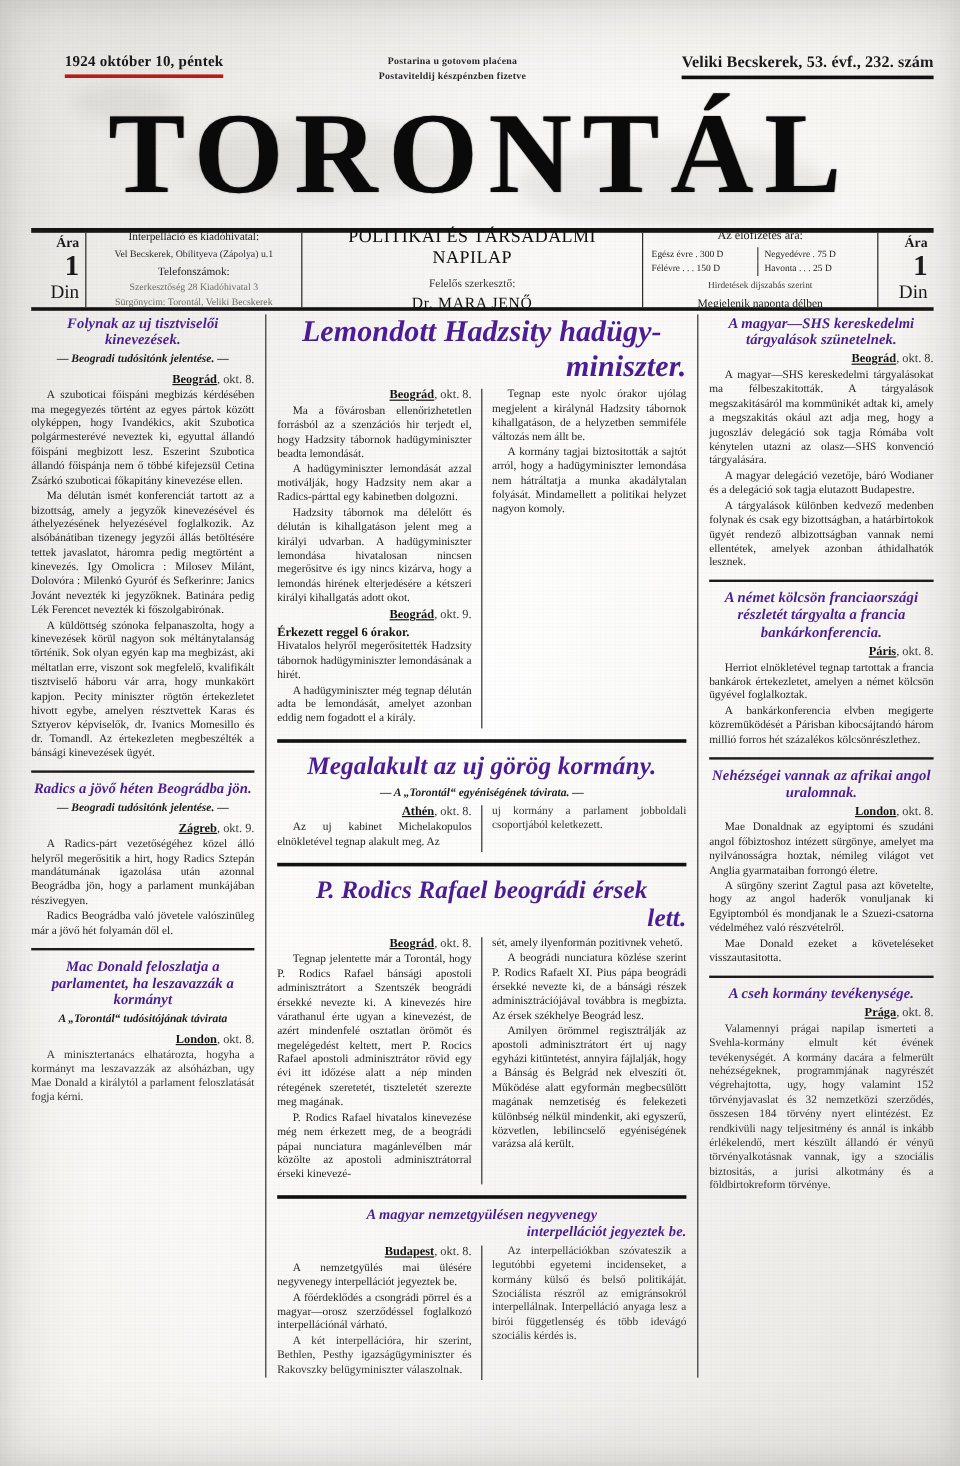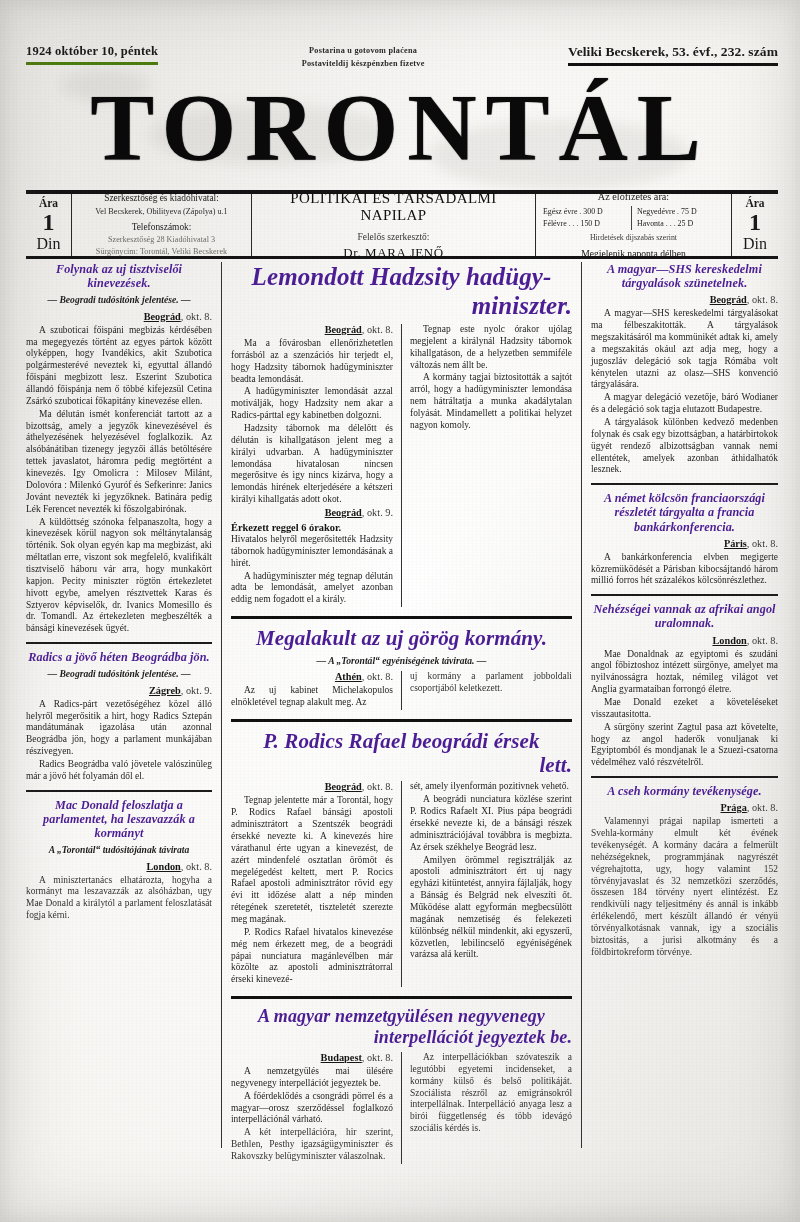--- a/index.html
+++ b/index.html
@@ -56,22 +56,23 @@
     top: 44px; left: 26px; right: 22px;
     display: flex;
     align-items: flex-start;
     justify-content: space-between;
     filter: blur(.18px);
   }
   .dateline {
     font-weight: bold;
     font-size: 12.5px;
     letter-spacing: .2px;
-    border-bottom: 3px solid #4d7c0f;
+    border-bottom: 3px solid #b91c1c;
     padding-bottom: 3px;
+    margin-left: 28px;
   }
   .postage {
     text-align: center;
     font-size: 8.2px;
     line-height: 1.55;
     letter-spacing: .25px;
     font-weight: bold;
     color: #2a2a2a;
     margin-top: 1px;
   }
@@ -120,21 +121,21 @@
   .ib-cell {
     display: flex;
     flex-direction: column;
     justify-content: center;
     padding: 2px 5px;
     box-sizing: border-box;
   }
   .ib-sep { border-right: 1.6px solid #2a2a2a; }
   .ib-price {
     width: 46px;
-    text-align: center;
+    text-align: right;
     line-height: 1.05;
   }
   .ib-price .p-top { font-size: 11.5px; font-weight: bold; }
   .ib-price .p-num { font-size: 24px; font-weight: bold; line-height: 1.05; margin: 1px 0; }
   .ib-price .p-cur { font-size: 16px; }
 
   .ib-office {
     width: 180px;
     text-align: center;
     font-size: 8.2px;
@@ -199,21 +200,21 @@
   h2.hl {
     font-style: italic;
     font-weight: bold;
     text-align: center;
     margin: 0 0 4px 0;
     line-height: 1.16;
     letter-spacing: .1px;
     color: #4c1d95;
   }
   h2.hl.sm  { font-size: 12.2px; }
-  h2.hl.md  { font-size: 18px; }
+  h2.hl.md  { font-size: 12px; }
   h2.hl.lg  { font-size: 21px; }
   h2.hl.xl  { font-size: 25px; }
 
   .hl-right { text-align: right; display: block; }
 
   .subhl {
     font-style: italic;
     font-weight: bold;
     text-align: center;
     font-size: 9.6px;
@@ -297,21 +298,21 @@
 
   <div class="infobox">
 
     <div class="ib-cell ib-price ib-sep">
       <div class="p-top">Ára</div>
       <div class="p-num">1</div>
       <div class="p-cur">Din</div>
     </div>
 
     <div class="ib-cell ib-office ib-sep">
-      <div class="off-title">Szerkesztőség és kiadóhivatal:</div>
+      <div class="off-title">Interpelláció és kiadóhivatal:</div>
       <div>Vel Becskerek, Obilityeva (Zápolya) u.1</div>
       <div class="off-phone">Telefonszámok:</div>
       <div class="faint">Szerkesztőség 28    Kiadóhivatal 3</div>
       <div class="faint">Sürgönycim: Torontál, Veliki Becskerek</div>
     </div>
 
     <div class="ib-cell ib-center ib-sep">
       <div class="c-type">POLITIKAI ÉS TÁRSADALMI NAPILAP</div>
       <div class="c-edlabel">Felelős szerkesztő:</div>
       <div class="c-edname">Dr. MARA JENŐ</div>
@@ -489,33 +490,34 @@
         <p class="body ink-a">A tárgyalások különben kedvező medenben folynak és csak egy bizottságban, a határbirtokok ügyét rendező albizottságban vannak nemi ellentétek, amelyek azonban áthidalhatók lesznek.</p>
       </div>
 
       <hr class="rule">
 
       <div class="art">
         <h2 class="hl sm">A német kölcsön franciaországi részletét tárgyalta a francia bankárkonferencia.</h2>
         <div class="place">
           <b>Páris</b><span class="dt">, </span><span class="dt">okt. 8.</span>
         </div>
+        <p class="body ink-a">Herriot elnökletével tegnap tartottak a francia bankárok értekezletet, amelyen a német kölcsön ügyével foglalkoztak.</p>
         <p class="body ink-a">A bankárkonferencia elvben megigerte közremüködését a Párisban kibocsájtandó három millió forros hét százalékos kölcsönrészlethez.</p>
       </div>
 
       <hr class="rule">
 
       <div class="art">
         <h2 class="hl sm">Nehézségei vannak az afrikai angol uralomnak.</h2>
         <div class="place">
           <b>London</b><span class="dt">, </span><span class="dt">okt. 8.</span>
         </div>
         <p class="body ink-a">Mae Donaldnak az egyiptomi és szudáni angol főbiztoshoz intézett sürgönye, amelyet ma nyilvánosságra hoztak, némileg világot vet Anglia gyarmataiban forrongó életre.</p>
+        <p class="body ink-a">A sürgöny szerint Zagtul pasa azt követelte, hogy az angol haderők vonuljanak ki Egyiptomból és mondjanak le a Szuezi-csatorna védelméhez való részvételről.</p>
         <p class="body ink-a">Mae Donald ezeket a követeléseket visszautasitotta.</p>
-        <p class="body ink-a">A sürgöny szerint Zagtul pasa azt követelte, hogy az angol haderők vonuljanak ki Egyiptomból és mondjanak le a Szuezi-csatorna védelméhez való részvételről.</p>
       </div>
 
       <hr class="rule">
 
       <div class="art">
         <h2 class="hl sm">A cseh kormány tevékenysége.</h2>
         <div class="place">
           <b>Prága</b><span class="dt">, </span><span class="dt">okt. 8.</span>
         </div>
         <p class="body ink-b">Valamennyi prágai napilap ismerteti a Svehla-kormány elmult két évének tevékenységét. A kormány dacára a felmerült nehézségeknek, programmjának nagyrészét végrehajtotta, ugy, hogy valamint 152 törvényjavaslat és 32 nemzetközi szerződés, összesen 184 törvény nyert elintézést. Ez rendkivüli nagy teljesitmény és annál is inkább érlékelendő, mert készült állandó ér vényü törvényalkotásnak vannak, igy a szociális biztositás, a jurisi alkotmány és a földbirtokreform törvénye.</p>

